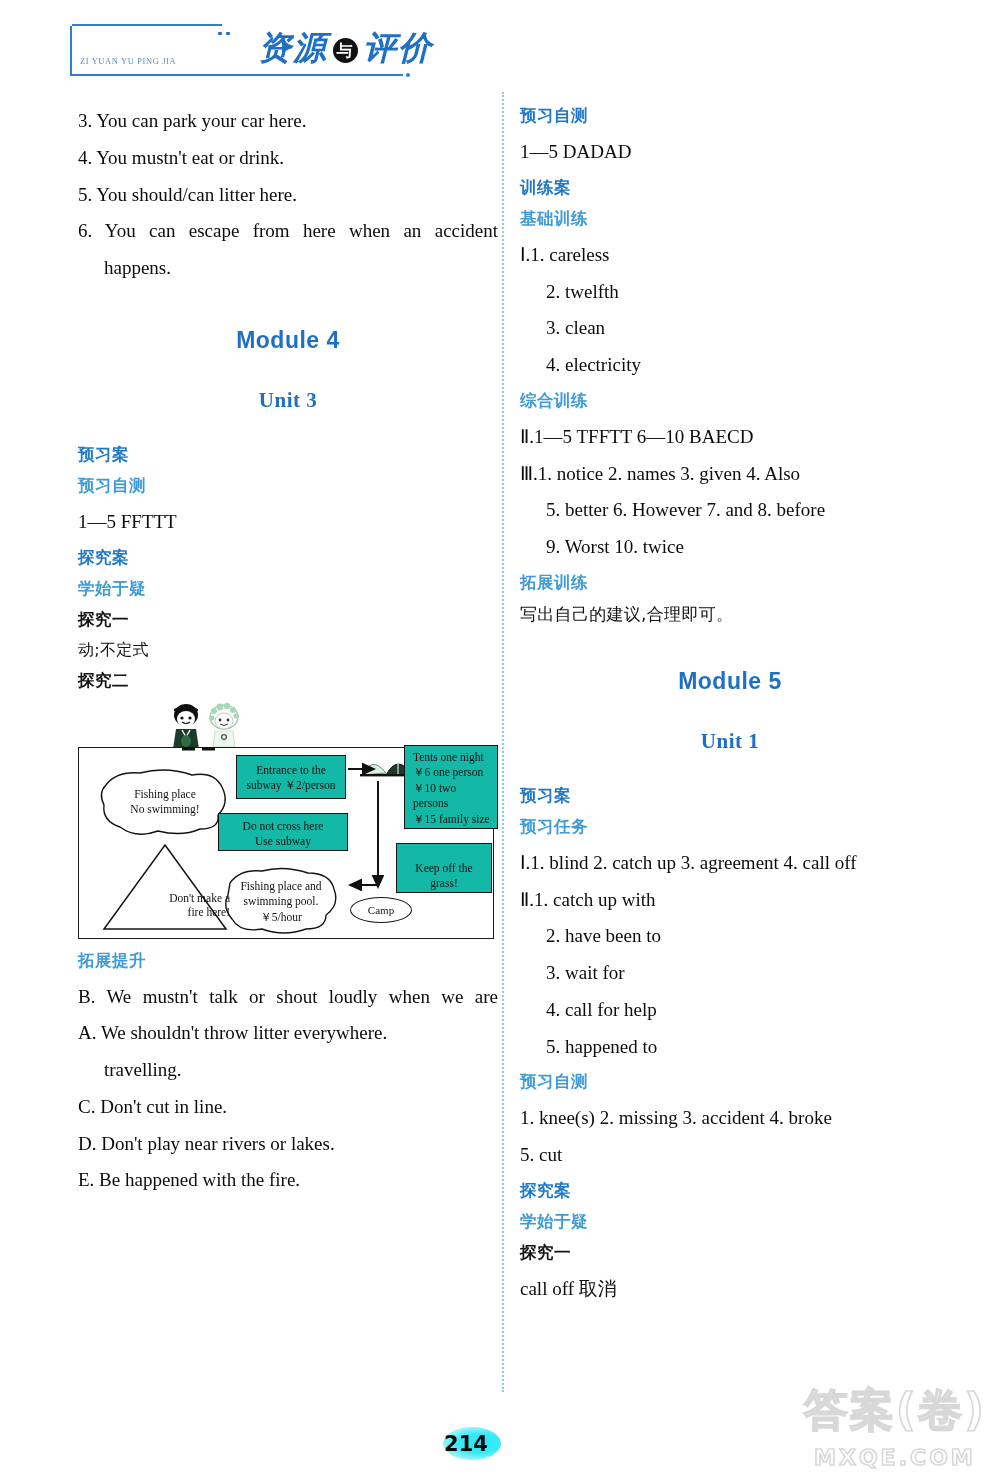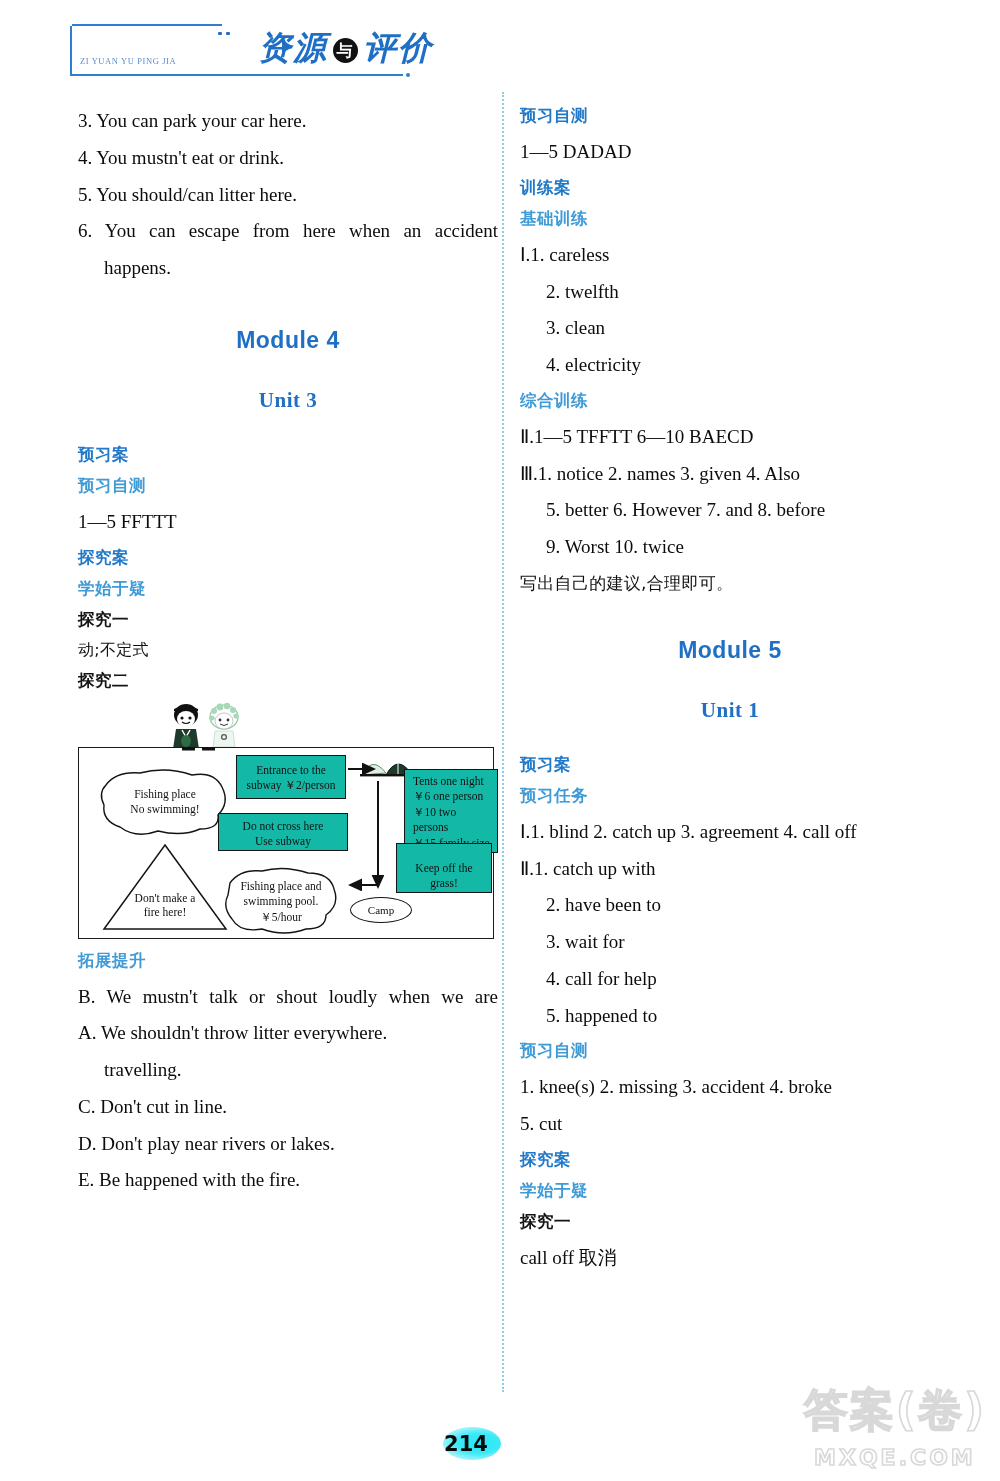--- a/index.html
+++ b/index.html
@@ -113,21 +113,21 @@
   .blob{
     position:absolute;
     font-family:"Liberation Serif", serif;font-size:11.5px;color:#111;
     text-align:center;line-height:1.35;
   }
   .blob svg{position:absolute;left:0;top:0;}
   .blob .btxt{position:relative;z-index:2;}
   .tri{
     position:absolute;
     font-family:"Liberation Serif", serif;font-size:11.5px;color:#111;
-    text-align:center;line-height:1.3;
+    text-align:right;line-height:1.3;
   }
   .ellipse{
     position:absolute;border:1.3px solid #141414;border-radius:50%;
     font-family:"Liberation Serif", serif;font-size:11px;color:#111;
     text-align:center;box-sizing:border-box;
   }
 
   
   .pagenum{
     position:absolute;left:443px;top:1427px;width:58px;height:33px;
@@ -266,21 +266,21 @@
         <div>Use subway</div>
       </div>
 
       <svg style="position:absolute;left:282px;top:50px;" width="56" height="28">
         <path d="M2 24 Q12 4 26 22 Z" fill="#dfeee3" stroke="#5f8f70" stroke-width="1"></path>
         <path d="M26 24 Q38 2 52 24 Z" fill="#1d3b2a" stroke="#111" stroke-width="1"></path>
         <path d="M38 6 L38 24" stroke="#fff" stroke-width="1"></path>
         <rect x="0" y="23" width="54" height="2.4" fill="#111"></rect>
       </svg>
 
-      <div class="sign left-align" style="left:326px;top:68px;width:94px;height:84px;padding-top:4px;">
+      <div class="sign left-align" style="left:326px;top:44px;width:94px;height:84px;padding-top:4px;">
         <div>Tents one night</div>
         <div>￥6 one person</div>
         <div>￥10 two persons</div>
         <div>￥15 family size</div>
       </div>
 
       <div class="sign" style="left:318px;top:142px;width:96px;height:50px;padding-top:17px;">
         <div>Keep off the grass!</div>
       </div>
 
@@ -334,20 +334,21 @@
     <div class="en indent">2. twelfth</div>
     <div class="en indent">3. clean</div>
     <div class="en indent">4. electricity</div>
 
     <div class="cn-head light">综合训练</div>
     <div class="en">Ⅱ.1—5   TFFTT   6—10   BAECD</div>
     <div class="en">Ⅲ.1. notice   2. names   3. given   4. Also</div>
     <div class="en indent">5. better   6. However  7. and   8. before</div>
     <div class="en indent">9. Worst   10. twice</div>
 
+    <div class="cn-head light">拓展训练</div>
     <div class="cn-body" style="font-size:17px;">写出自己的建议,合理即可。</div>
 
     <div class="spacer-lg"></div>
     <div class="modtitle">Module 5</div>
     <div class="spacer-lg"></div>
     <div class="unittitle">Unit 1</div>
     <div class="spacer-md"></div>
 
     <div class="cn-head">预习案</div>
     <div class="cn-head light">预习任务</div>

